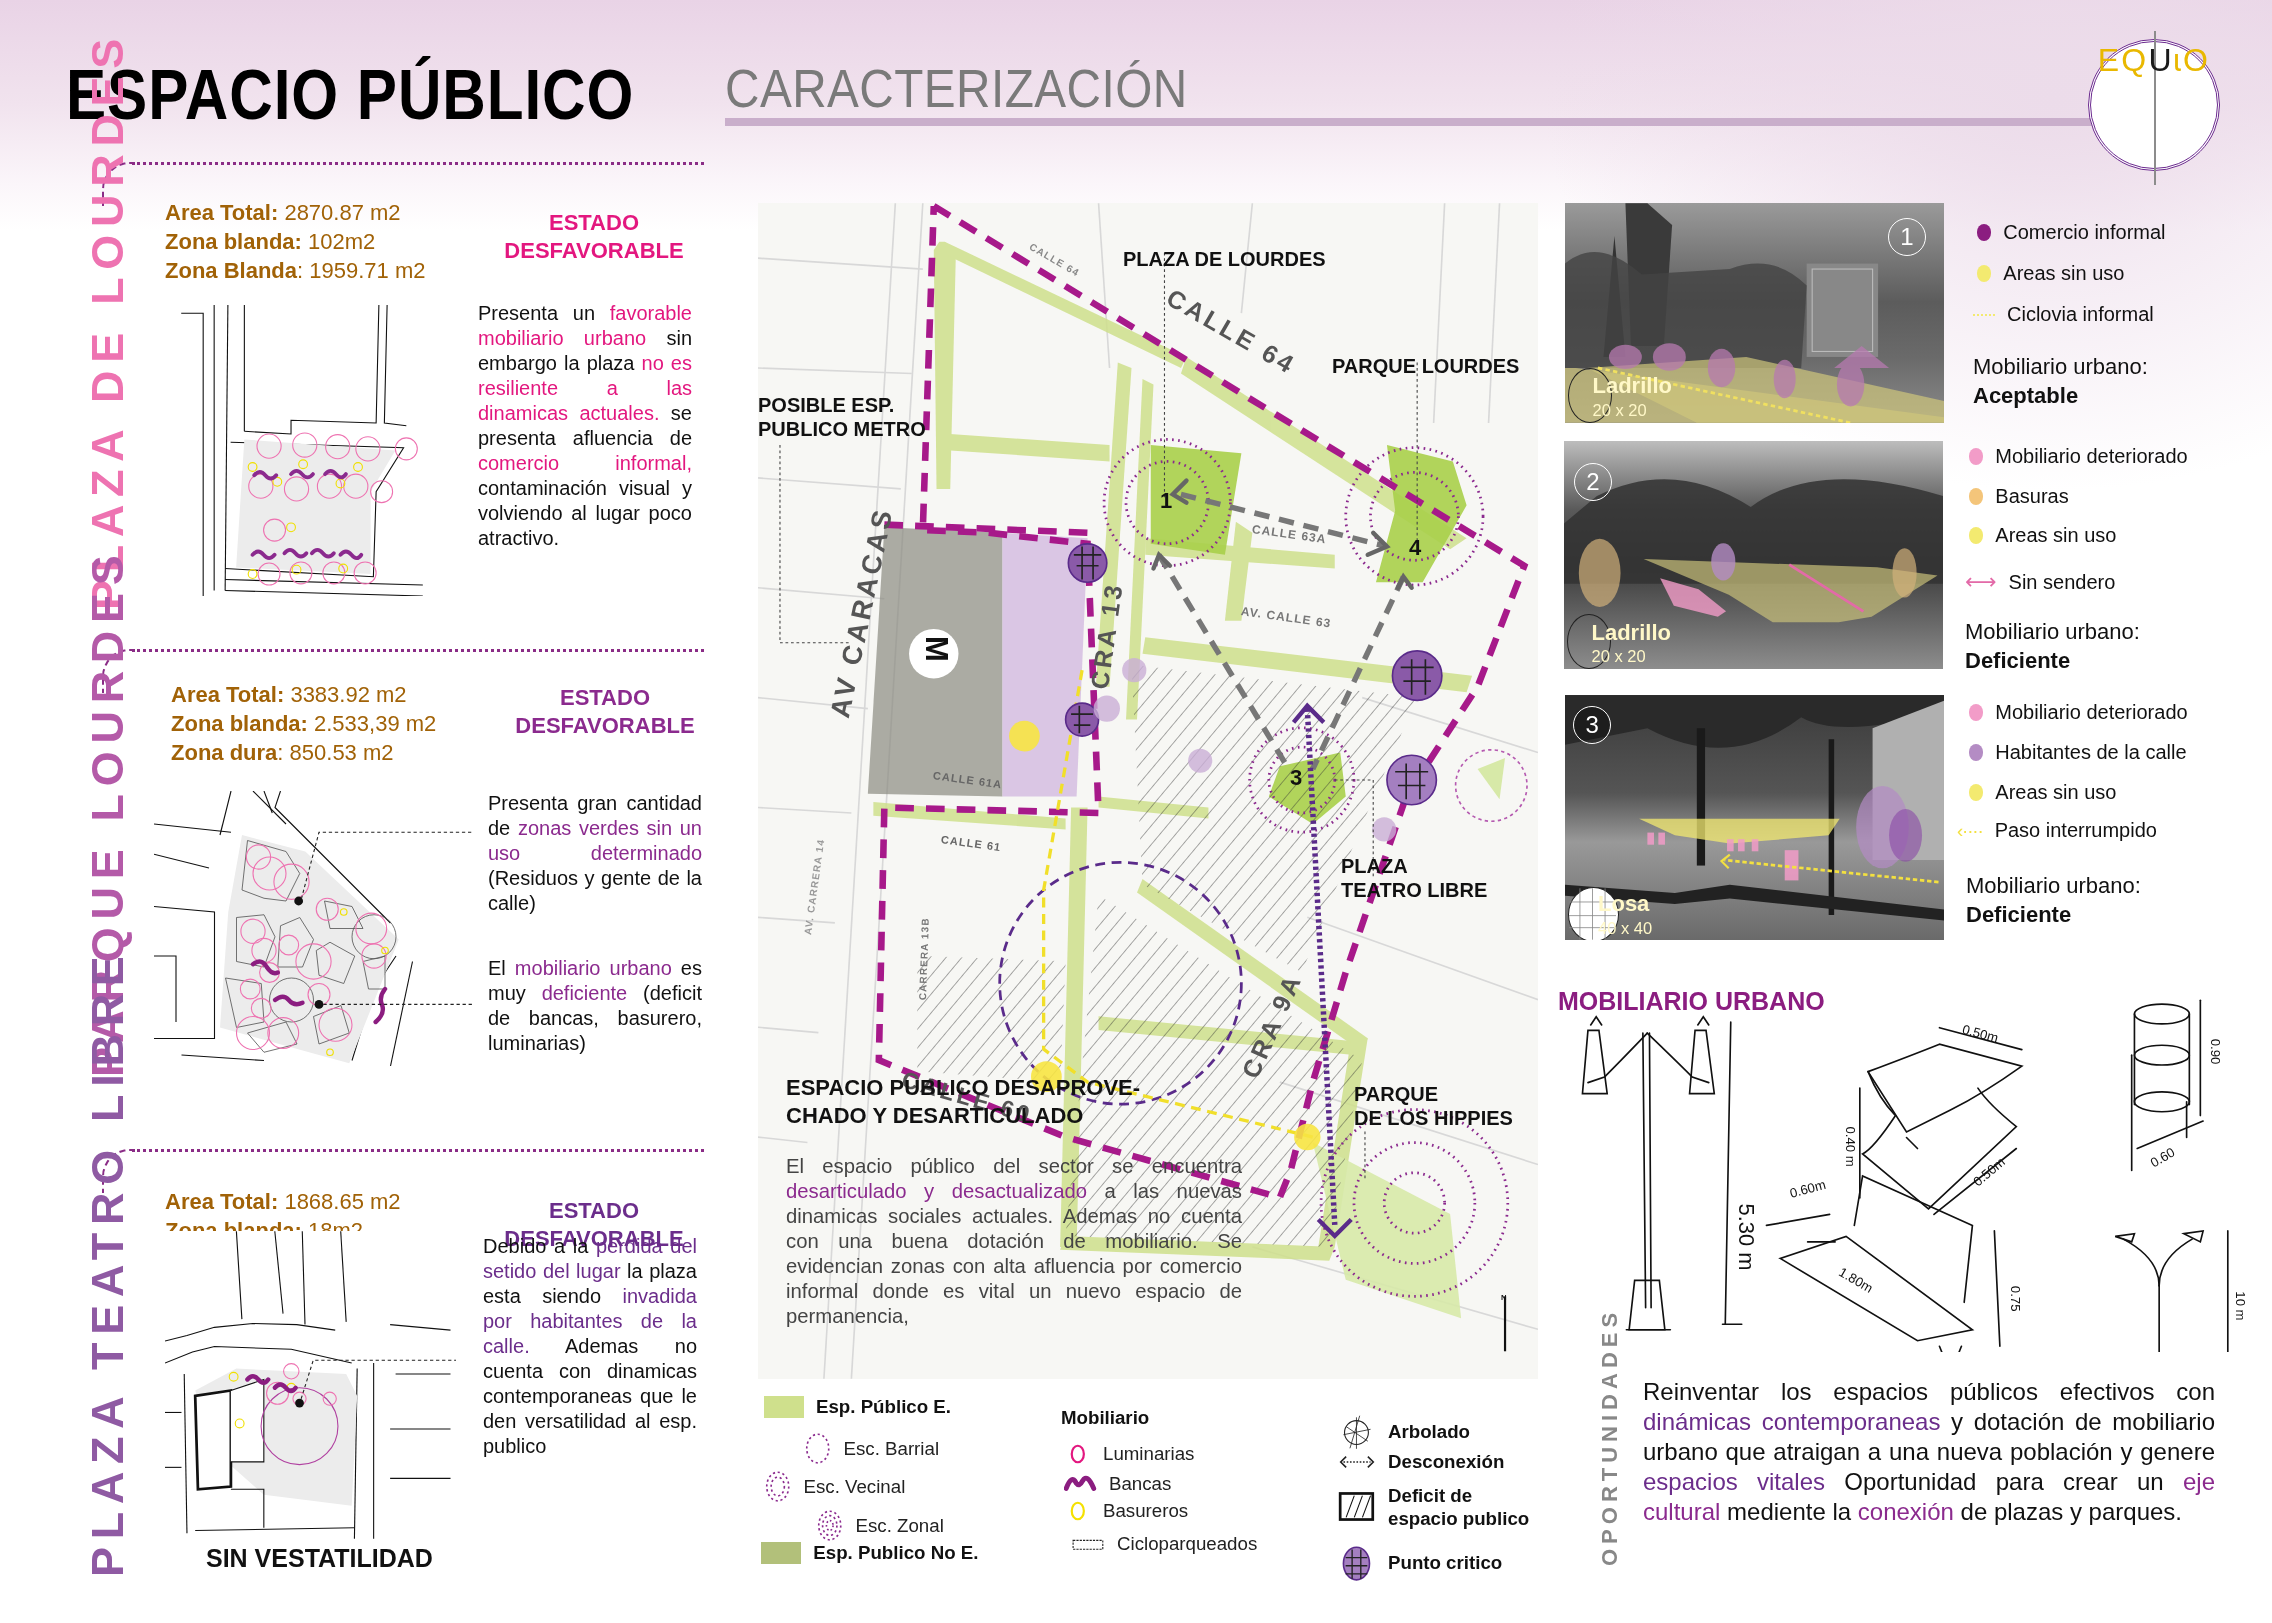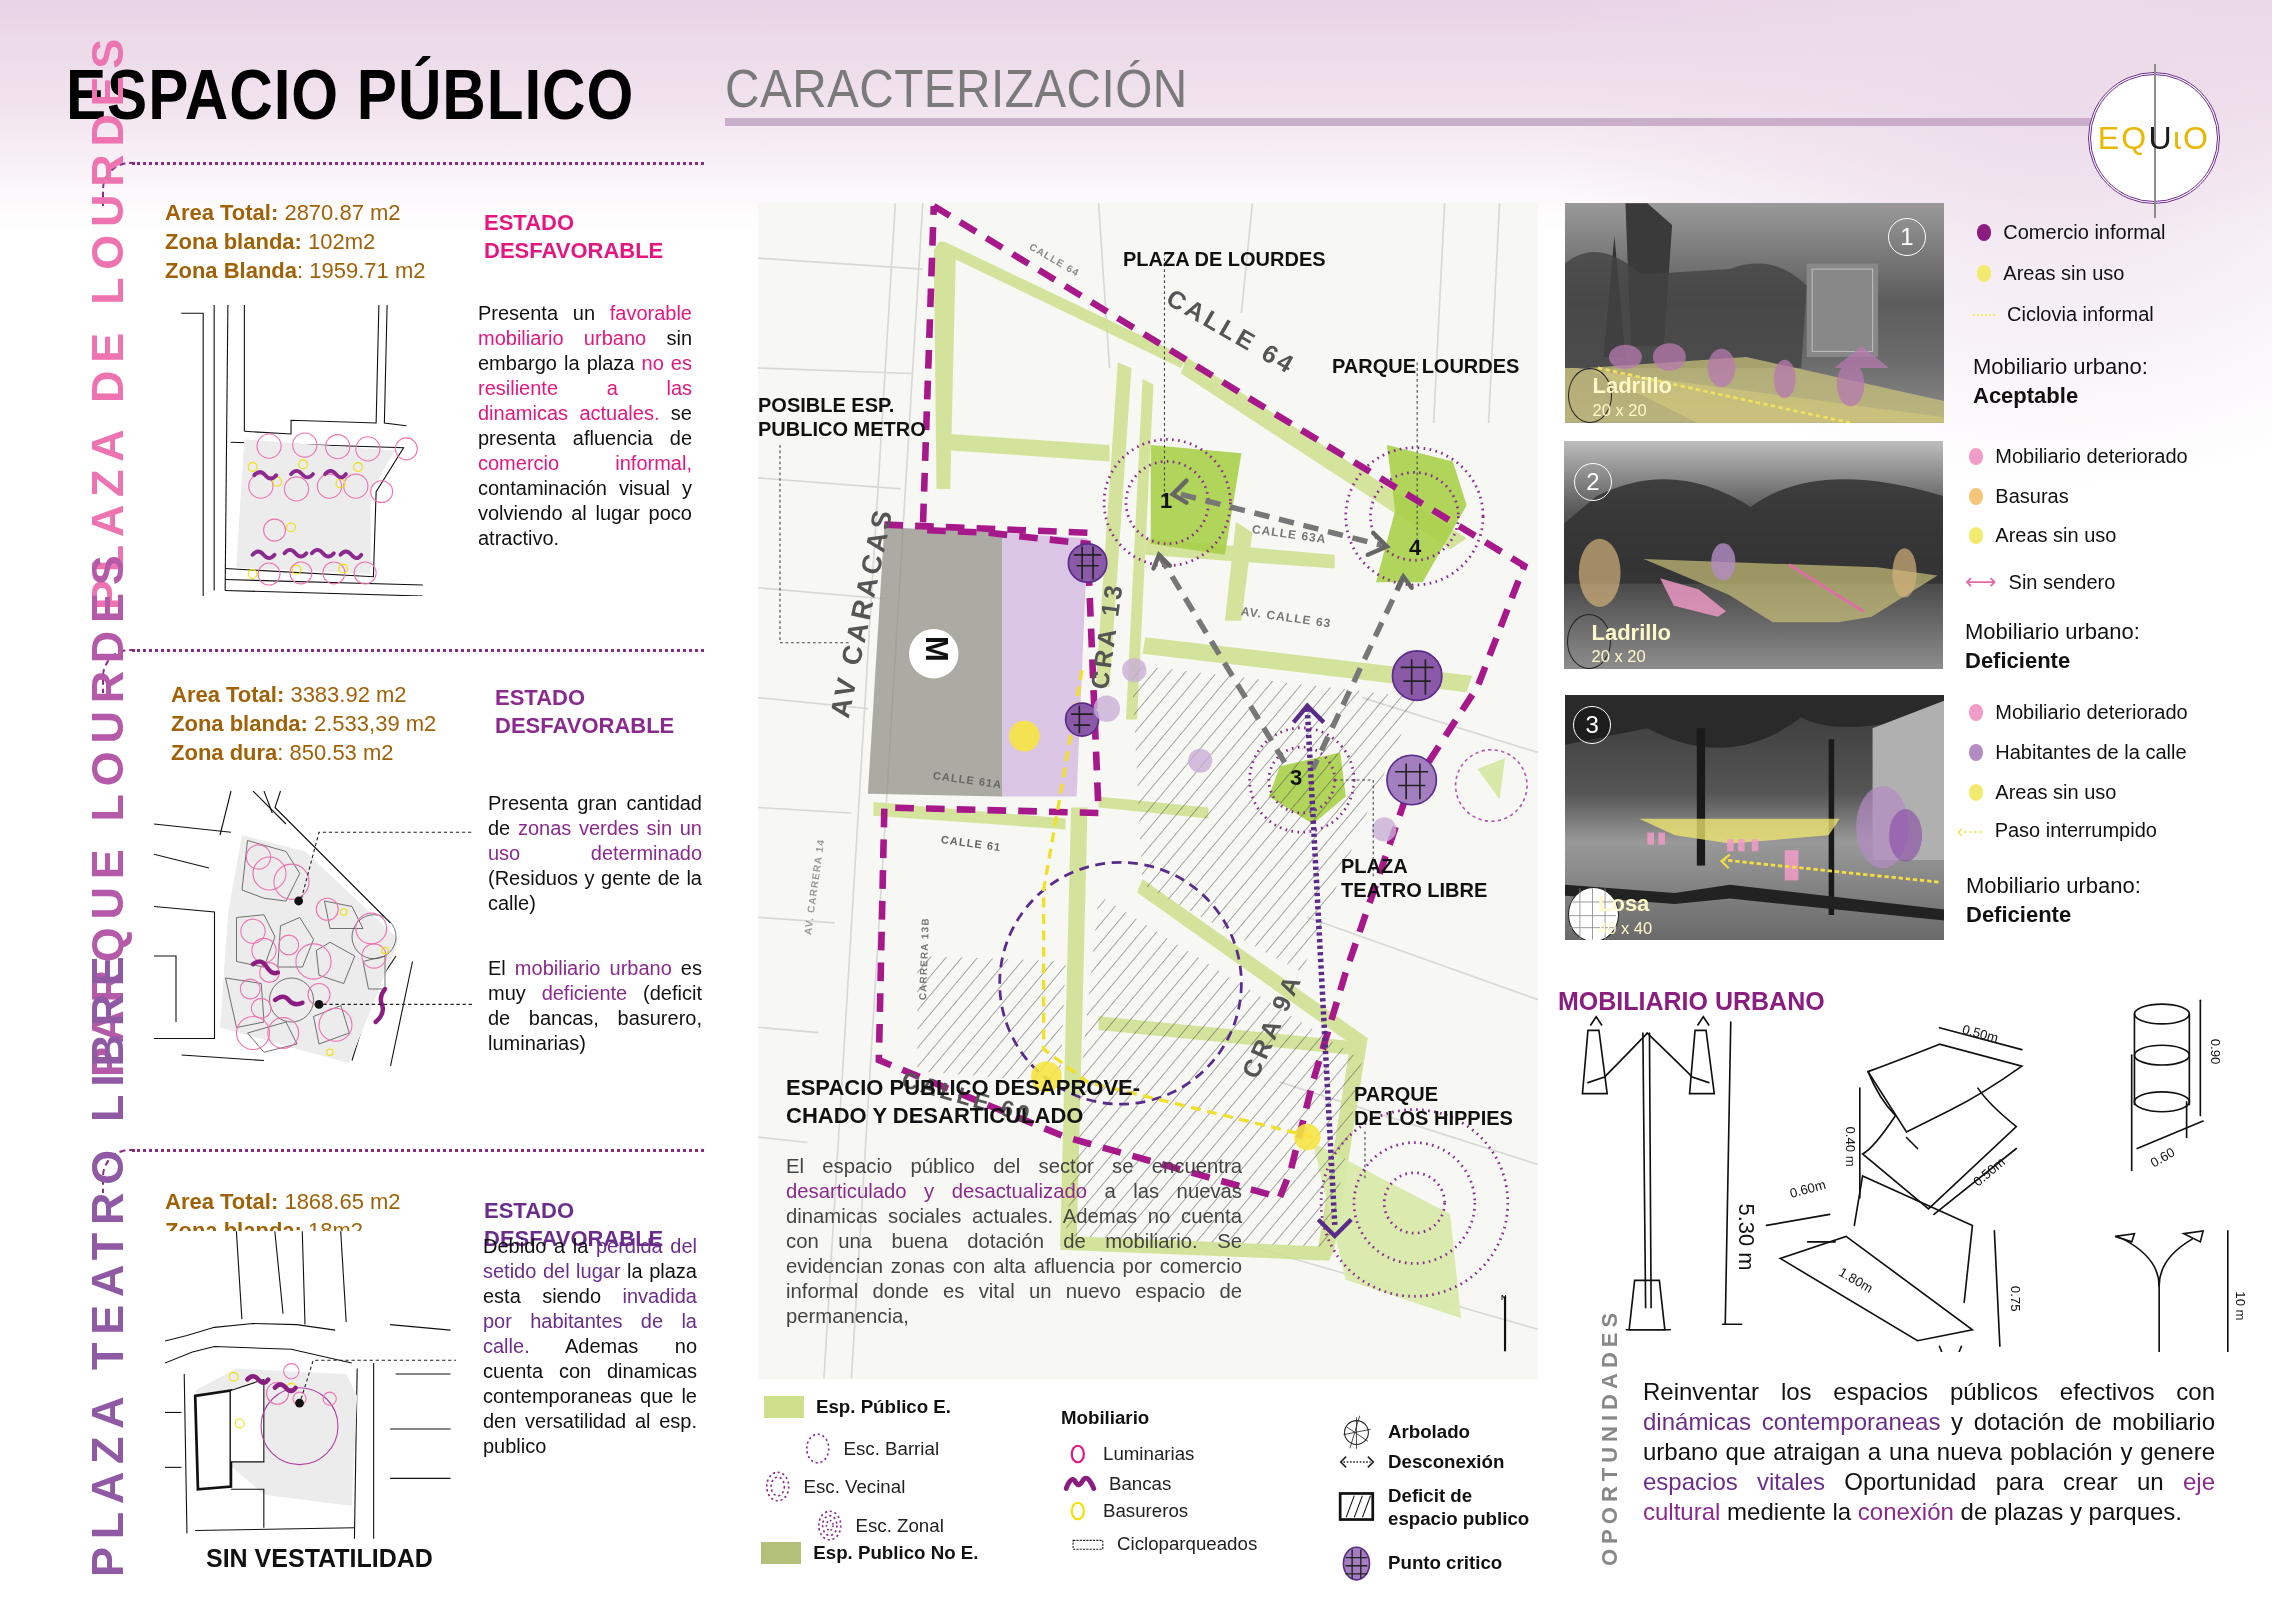--- a/index.html
+++ b/index.html
@@ -7,33 +7,33 @@
   body{position:relative;font-family:"Liberation Sans",sans-serif;color:#111}
   .abs{position:absolute}
   .bg-wash{position:absolute;left:0;top:0;width:2273px;height:231px;
     background:linear-gradient(180deg,#e9d3e6 0%,#f1e3ee 45%,#fbf6fa 80%,#ffffff 100%);}
   .bg-wash2{position:absolute;left:1539px;top:0;width:734px;height:495px;
     background:radial-gradient(ellipse at 70% 20%,#ecdcea 0%,rgba(255,255,255,0) 70%);}
   .title-main{left:66px;top:55px;font-size:70px;font-weight:700;letter-spacing:1.1px;color:#000;
     font-family:"Liberation Sans",sans-serif;transform:scaleX(.86);transform-origin:left}
   .title-sub{left:725px;top:58px;font-size:53px;font-weight:400;color:#7a7a7a;letter-spacing:0.5px;transform:scaleX(.9);transform-origin:left}
   .title-bar{left:725px;top:118px;width:1429px;height:7.7px;background:#c9aecb}
-  .logo{left:2088px;top:72px;width:132px;height:132px;border-radius:50%;border:3.3px double #6c2b8f;background:#fff;
-    display:flex;align-items:center;justify-content:center}
+  .logo{left:2088px;top:39px;width:132px;height:132px;border-radius:50%;border:3.3px double #6c2b8f;background:#fff;
+    display:flex;justify-content:center}
   .logo-line{position:absolute;left:50%;top:-11px;width:1.6px;height:154px;background:#8c8c8c}
   .logo-text{font-size:32px;color:#e9b800;letter-spacing:2.2px;position:relative;z-index:2}
   .logo-text .u{color:#1a1a1a}
 
   
   .sec-line{position:absolute;height:0;border-top:3.3px dotted #8a2c86}
   .sec-curve{position:absolute;width:33px;height:44px;border-left:2.7px dashed #8a2c86;border-top:2.7px dashed #8a2c86;border-top-left-radius:27.5px}
   .vtitle{position:absolute;transform:rotate(-90deg);transform-origin:left top;font-weight:700;letter-spacing:7.7px;white-space:nowrap}
   .stats{position:absolute;font-size:22px;line-height:29px;color:#a16207}
   .stats b{font-weight:700}
-  .estado{position:absolute;text-align:left;font-weight:700;font-size:22px;line-height:27.5px}
+  .estado{position:absolute;text-align:center;font-weight:700;font-size:22px;line-height:27.5px}
   .desc{position:absolute;font-size:20px;line-height:25px;text-align:justify;color:#111}
   .hl-pink{color:#e3177f}
   .hl-purple{color:#8b2a8e}
   .hl-violet{color:#6b2d8b}
   .mini-map{position:absolute;background:#fff;overflow:hidden}
 
   
   .map{left:758px;top:203px;width:780px;height:1176px;background:#f7f7f4;overflow:hidden}
   .map-label{position:absolute;font-weight:700;font-size:20px;line-height:24px;color:#111;white-space:nowrap}
   .street{position:absolute;font-size:25px;color:#555;letter-spacing:3.3px;white-space:nowrap;font-weight:700}

